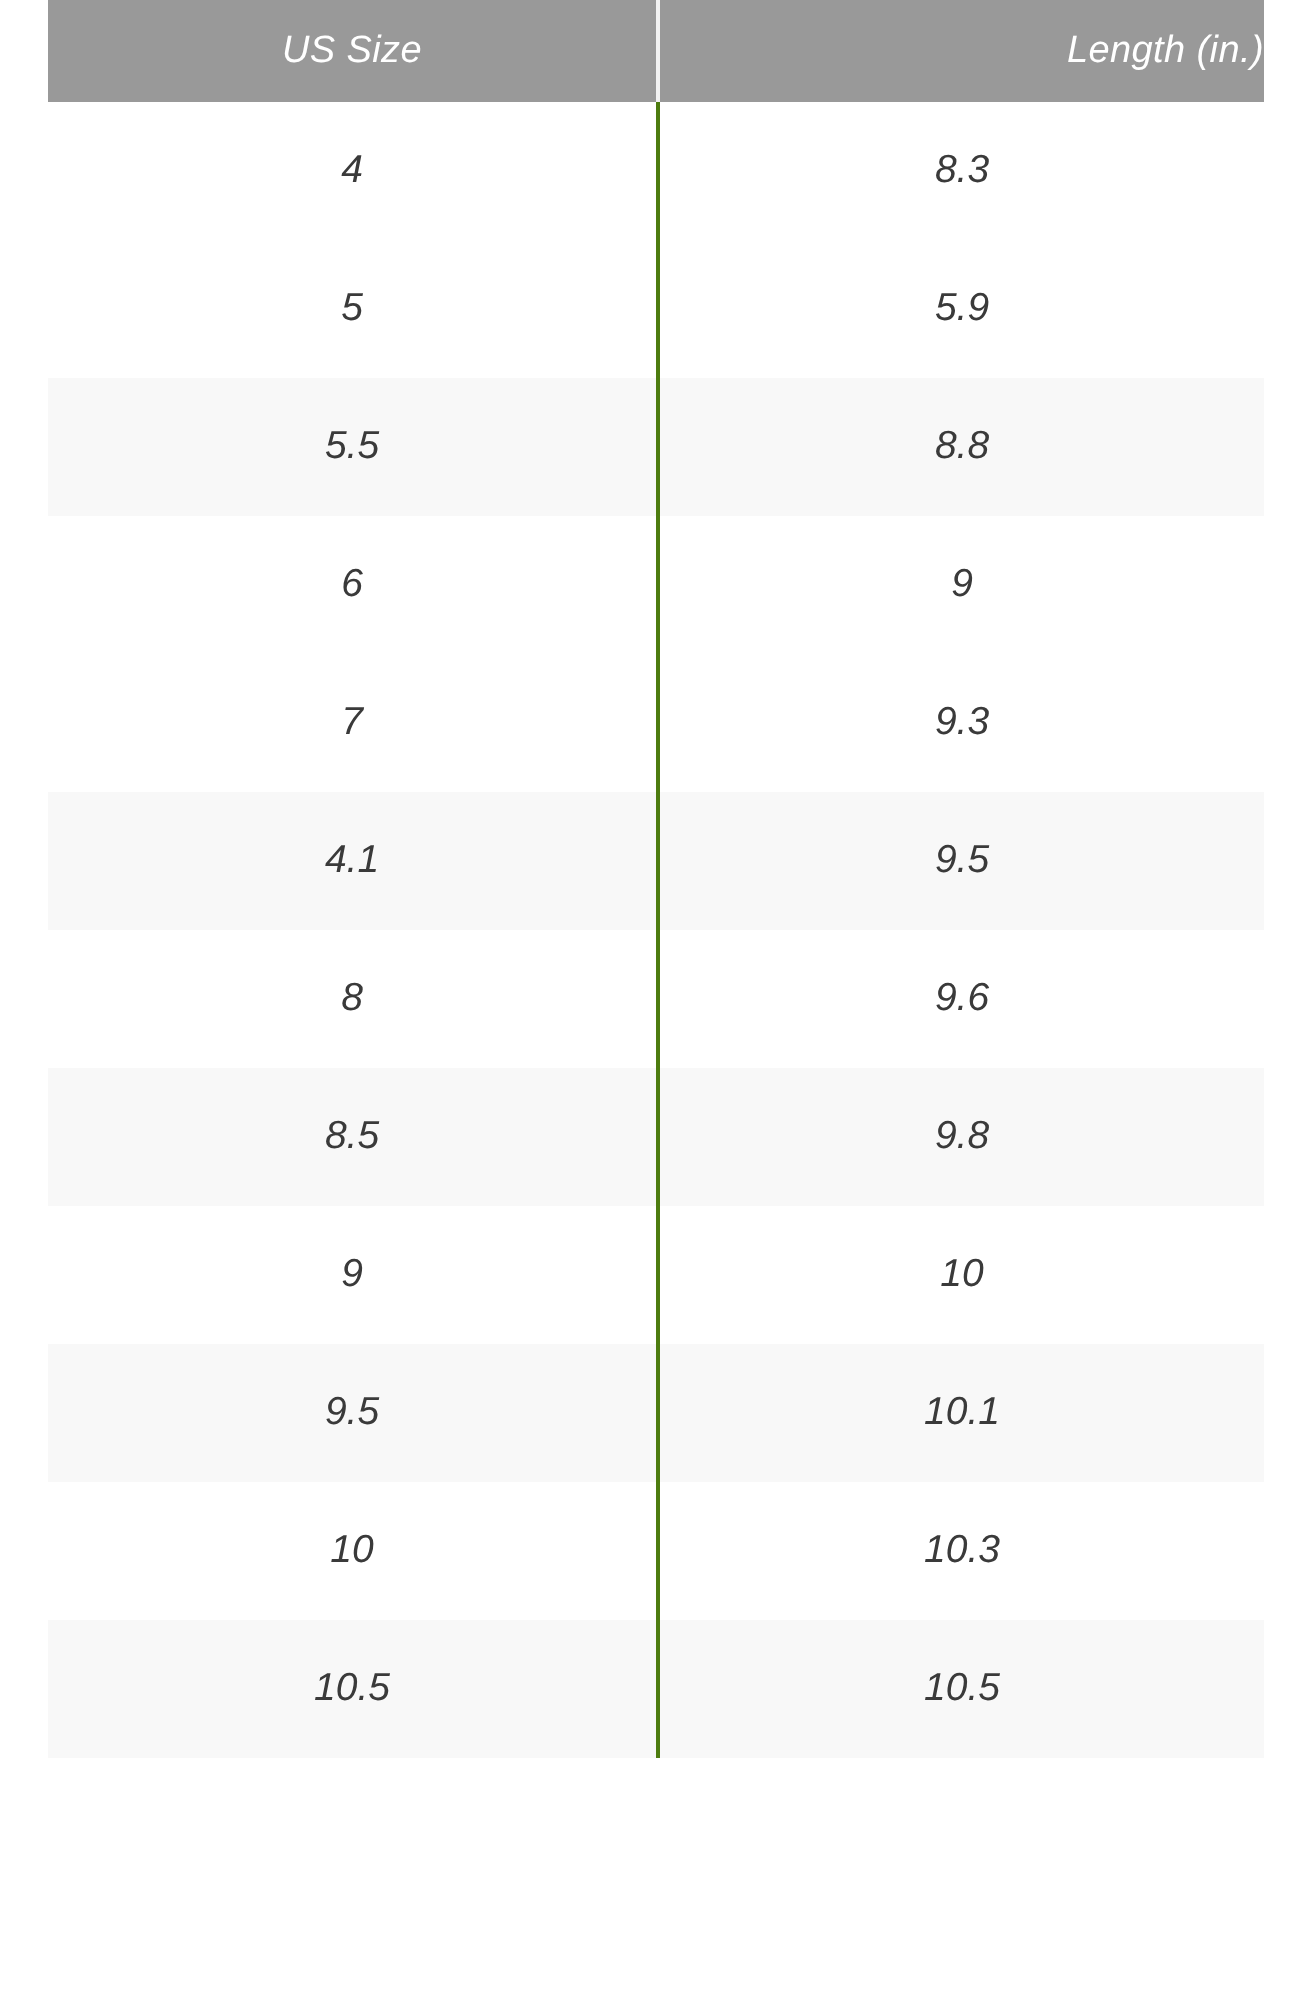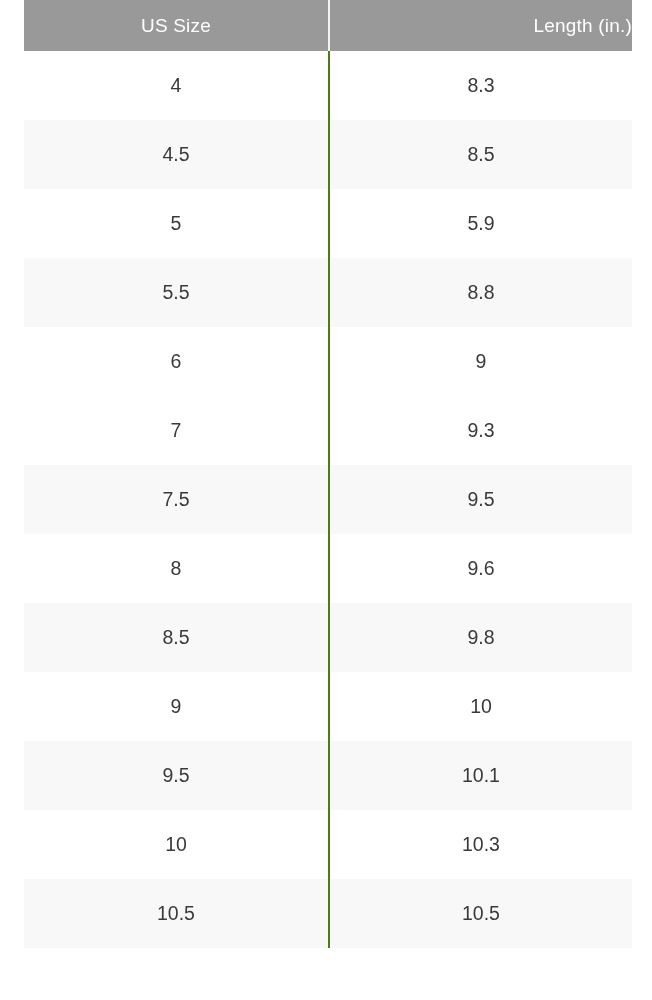--- a/index.html
+++ b/index.html
@@ -14,20 +14,21 @@
     font-family: "Liberation Sans", "DejaVu Sans", sans-serif;
     -webkit-font-smoothing: antialiased;
   }
 
   .page {
     position: relative;
     width: 652px;
     height: 1000px;
     background: #ffffff;
     overflow: hidden;
+    font-style: italic;
   }
 
   .size-table {
     position: absolute;
     left: 24px;
     top: 0px;
     width: 608px;
     border-collapse: collapse;
     table-layout: fixed;
   }
@@ -89,42 +90,38 @@
         <th class="col-left">US Size</th>
         <th class="col-right">Length (in.)</th>
       </tr>
     </thead>
 
     <tbody>
         <tr>
           <td class="col-left">4</td>
           <td class="col-right">8.3</td>
         </tr>
-        <tr class="alt">
-          <td class="col-left">4.5</td>
-          <td class="col-right">8.5</td>
-        </tr>
         <tr>
           <td class="col-left">5</td>
           <td class="col-right">5.9</td>
         </tr>
         <tr class="alt">
           <td class="col-left">5.5</td>
           <td class="col-right">8.8</td>
         </tr>
         <tr>
           <td class="col-left">6</td>
           <td class="col-right">9</td>
         </tr>
         <tr>
           <td class="col-left">7</td>
           <td class="col-right">9.3</td>
         </tr>
         <tr class="alt">
-          <td class="col-left">7.5</td>
+          <td class="col-left">4.1</td>
           <td class="col-right">9.5</td>
         </tr>
         <tr>
           <td class="col-left">8</td>
           <td class="col-right">9.6</td>
         </tr>
         <tr class="alt">
           <td class="col-left">8.5</td>
           <td class="col-right">9.8</td>
         </tr>

